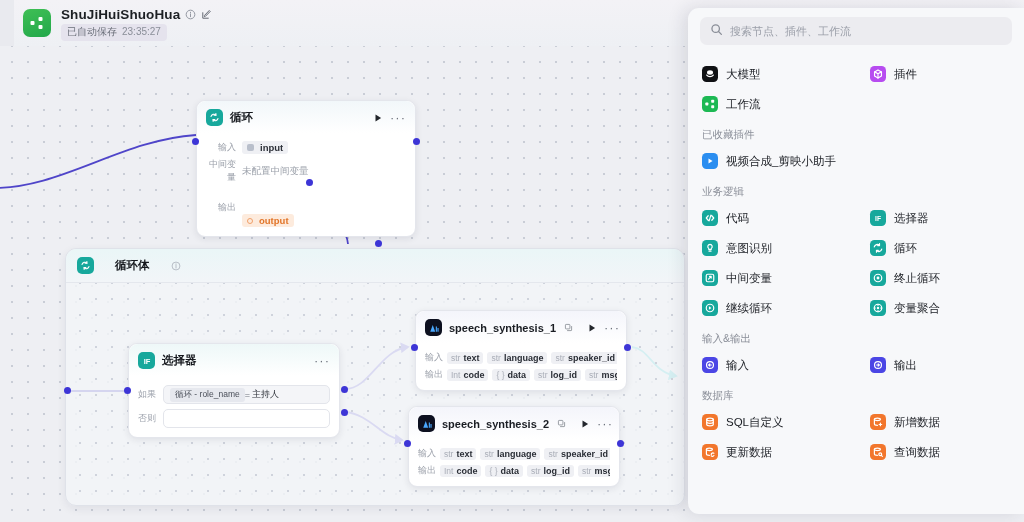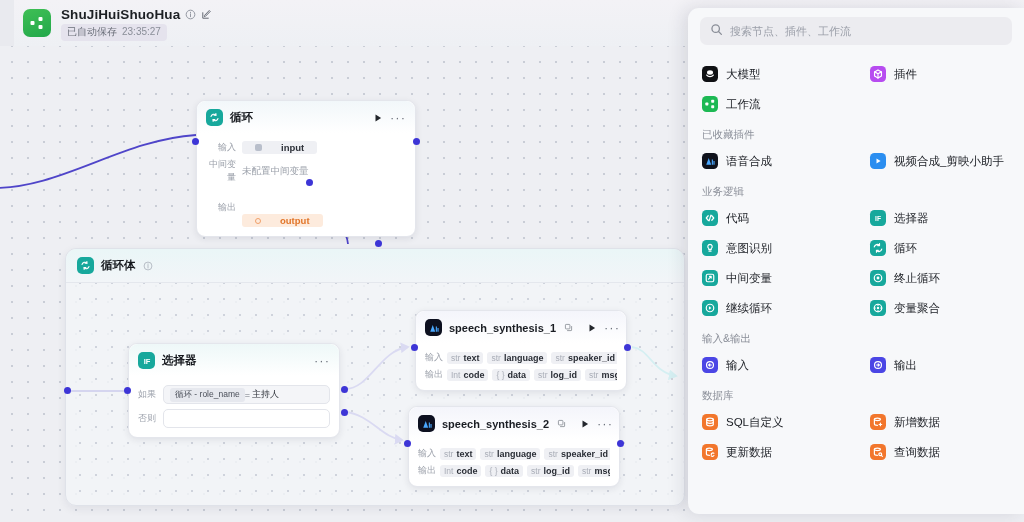--- a/index.html
+++ b/index.html
@@ -75,23 +75,23 @@
   }
   .node-title { font-size: 11.5px; color: #14171c; font-weight: bold; }
   .node-head .spacer { flex: 1; }
   .hd-ico { color: #3a3f49; display: inline-flex; }
   .hd-dots { color: #6d727c; font-size: 13px; letter-spacing: 1px; line-height: 8px; }
 
   .node-body { padding: 4px 9px 9px 9px; }
   .prow { display: flex; align-items: center; gap: 6px; margin-top: 4px; }
   .plabel { font-size: 9px; color: #9ba0aa; flex: none; width: 30px; text-align: right; }
   .ptag {
-    display: inline-flex; align-items: center; gap: 19px;
+    display: inline-flex; align-items: center; gap: 6px;
     background: #eff0f4; border-radius: 3px;
-    padding: 1px 13px; font-size: 9.5px; color: #2d3139; font-weight: bold;
+    padding: 1px 5px; font-size: 9.5px; color: #2d3139; font-weight: bold;
   }
   .ptag.orange { background: #fdebdd; color: #e2762a; margin-top: 26px; }
   .ptag.orange .dotc { width:6px;height:6px;border-radius:50%;border:1.4px solid #f0a06a; }
   .ptag.blue .sqc { width:7px;height:7px;border-radius:2px;background:#b9bfcb; }
   .pplain { font-size: 9.5px; color: #9ba0aa; }
 
   
   #node-loop { left: 196px; top: 100px; width: 220px; }
 
   
@@ -100,21 +100,21 @@
     background: rgba(243,245,248,.82);
     border: 1px solid #dfe2e9;
     border-radius: 11px;
     box-shadow: 0 3px 10px rgba(30,35,60,.07);
     z-index: 10;
     background-image: radial-gradient(#cfd3dc 1px, transparent 1.1px);
     background-size: 16px 16px;
     background-position: 6px 10px;
   }
   #loop-body .lb-head {
-    display: flex; align-items: center; gap: 7px;
+    display: flex; align-items: center; gap: 21px;
     padding: 8px 10px 8px 11px;
     background: linear-gradient(180deg,#eaf6f7 0%, #f2f5f8 100%);
     border-radius: 11px 11px 0 0;
     border-bottom: 1px solid #e4e7ed;
   }
   .lb-title { font-size: 11.5px; font-weight: bold; color: #14171c; }
 
   
   #node-selector { left: 128px; top: 343px; width: 212px; }
   #node-selector .node-head { background: linear-gradient(180deg,#eef8f8 0%, #ffffff 100%); }
@@ -515,30 +515,20 @@
                 <rect x="9.6" y="2.2" width="4" height="4" rx="1" fill="#fff"></rect>
                 <rect x="9.6" y="9.8" width="4" height="4" rx="1" fill="#fff"></rect>
               </svg>
             </span>
             <span class="item-label">工作流</span>
           </div>
         </div>
         <div class="sec-title">已收藏插件</div>
         <div class="grid">
           <div class="item">
-            <span class="item-ico" style="background: rgb(16, 19, 28);">
-              <svg width="12" height="12" viewBox="0 0 16 16">
-                <path d="M3 13 L6.3 4 L9.6 13 Z" fill="#4aa8ff"></path>
-                <rect x="10.4" y="6" width="1.5" height="7" fill="#4aa8ff"></rect>
-                <rect x="12.6" y="8" width="1.5" height="5" fill="#4aa8ff"></rect>
-              </svg>
-            </span>
-            <span class="item-label">语音合成</span>
-          </div>
-          <div class="item">
             <span class="item-ico" style="background: rgb(43, 142, 240);">
               <svg width="12" height="12" viewBox="0 0 16 16">
                 <path d="M6 4.6 L11.4 8 L6 11.4 Z" fill="#fff"></path>
               </svg>
             </span>
             <span class="item-label">视频合成_剪映小助手</span>
           </div>
         </div>
         <div class="sec-title">业务逻辑</div>
         <div class="grid">

